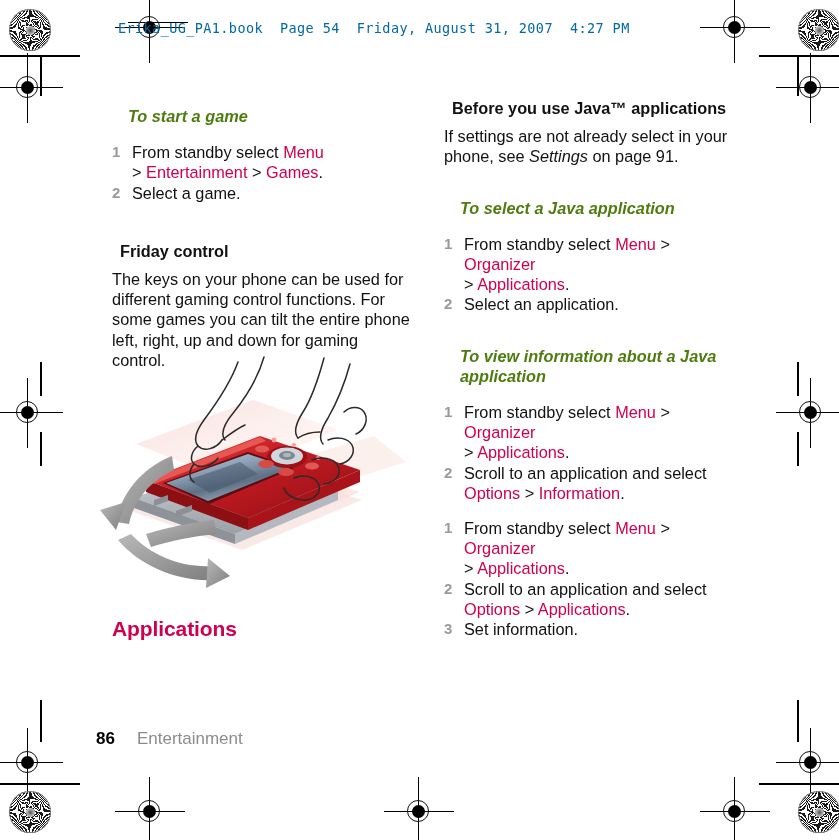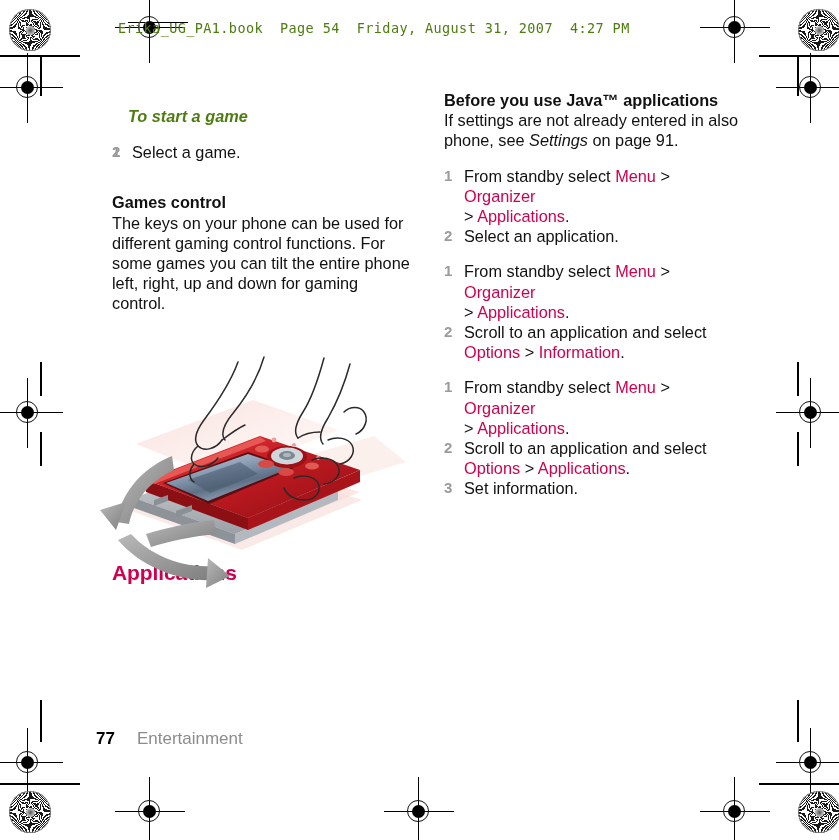--- a/index.html
+++ b/index.html
@@ -69,21 +69,21 @@
     background: #000;
   }
 
   
   .page-header {
     position: absolute;
     left: 118px;
     top: 20px;
     font-family: "DejaVu Sans Mono", monospace;
     font-size: 13.5px;
-    color: #4d7c0f;
+    color: #0369a1;
     letter-spacing: 0.4px;
     white-space: pre;
   }
   .header-rule {
     position: absolute;
     left: 128px;
     top: 22px;
     width: 60px;
     height: 1.2px;
     background: #000;
@@ -116,21 +116,21 @@
   }
   h3.proc-title {
     margin: 16px;
     font-size: 16.3px;
     line-height: 20.2px;
     font-weight: bold;
     font-style: italic;
     color: #4d7c0f;
   }
   h3.sub-title {
-    margin: 0;
+    margin: 8px;
     font-size: 16.3px;
     line-height: 20.2px;
     font-weight: bold;
     font-style: normal;
     color: #111;
   }
   p.body-text {
     margin: 0;
     font-size: 16.3px;
     line-height: 20.2px;
@@ -306,33 +306,34 @@
 <div class="page-header">Erika_UG_PA1.book  Page 54  Friday, August 31, 2007  4:27 PM</div>
 
 <div class="content">
 
   <div class="col col-left">
 
     <h3 class="proc-title">To start a game</h3>
     <ol class="steps">
       <li>
         <span class="num">1</span>
+        <span><span>From standby select </span><span class="pink">Menu</span><br><span class="sep"> &gt; </span><span class="pink">Entertainment</span><span class="sep"> &gt; </span><span class="pink">Games</span><span>.</span></span>
       </li>
       <li>
         <span class="num">2</span>
         <span>Select a game.</span>
       </li>
     </ol>
 
     <div class="gap-md"></div>
 
 
     <div class="gap-md"></div>
 
-    <h3 class="sub-title">Games control</h3>
+    <h3 class="sub-title">Friday control</h3>
     <p class="body-text">The keys on your phone can be used for different gaming control functions. For some games you can tilt the entire phone left, right, up and down for gaming control.</p>
 
     <div style="height:246px"></div>
 
     <h2 class="section-title">Applications</h2>
   </div>
 
   <div class="illus">
     <svg width="330" height="238" viewBox="0 0 330 238" xmlns="http://www.w3.org/2000/svg">
       <defs>
@@ -441,37 +442,39 @@
       </g>
       <g fill="url(#arrowGrad)">
         <path d="M58 182 C78 176, 104 170, 126 168 L128 182 C106 184, 82 189, 63 195 Z"></path>
       </g>
     </svg>
   </div>
 
   <div class="col col-right">
 
     <h3 class="sub-title"><span>Before you use Java™ applications</span></h3>
-    <p class="body-text"><span>If settings are not already entered in also phone, see </span><span class="ital">Settings</span><span> on page 91.</span></p>
+    <p class="body-text"><span>If settings are not already select in your phone, see </span><span class="ital">Settings</span><span> on page 91.</span></p>
 
     <div class="gap-md"></div>
 
+    <h3 class="proc-title">To select a Java application</h3>
     <ol class="steps">
       <li>
         <span class="num">1</span>
         <span><span>From standby select </span><span class="pink">Menu</span><span class="sep"> &gt; </span><span class="pink">Organizer</span><br><span class="sep"> &gt; </span><span class="pink">Applications</span><span>.</span></span>
       </li>
       <li>
         <span class="num">2</span>
         <span>Select an application.</span>
       </li>
     </ol>
 
     <div class="gap-md"></div>
 
+    <h3 class="proc-title">To view information about a Java application</h3>
     <ol class="steps">
       <li>
         <span class="num">1</span>
         <span><span>From standby select </span><span class="pink">Menu</span><span class="sep"> &gt; </span><span class="pink">Organizer</span><br><span class="sep"> &gt; </span><span class="pink">Applications</span><span>.</span></span>
       </li>
       <li>
         <span class="num">2</span>
         <span><span>Scroll to an application and select </span><br><span class="pink">Options</span><span class="sep"> &gt; </span><span class="pink">Information</span><span>.</span></span>
       </li>
     </ol>
@@ -489,14 +492,14 @@
       </li>
       <li>
         <span class="num">3</span>
         <span>Set information.</span>
       </li>
     </ol>
   </div>
 </div>
 
 <div class="footer">
-  <span class="pg">77</span><span>Entertainment</span>
+  <span class="pg">86</span><span>Entertainment</span>
 </div>
 
 </body></html>

